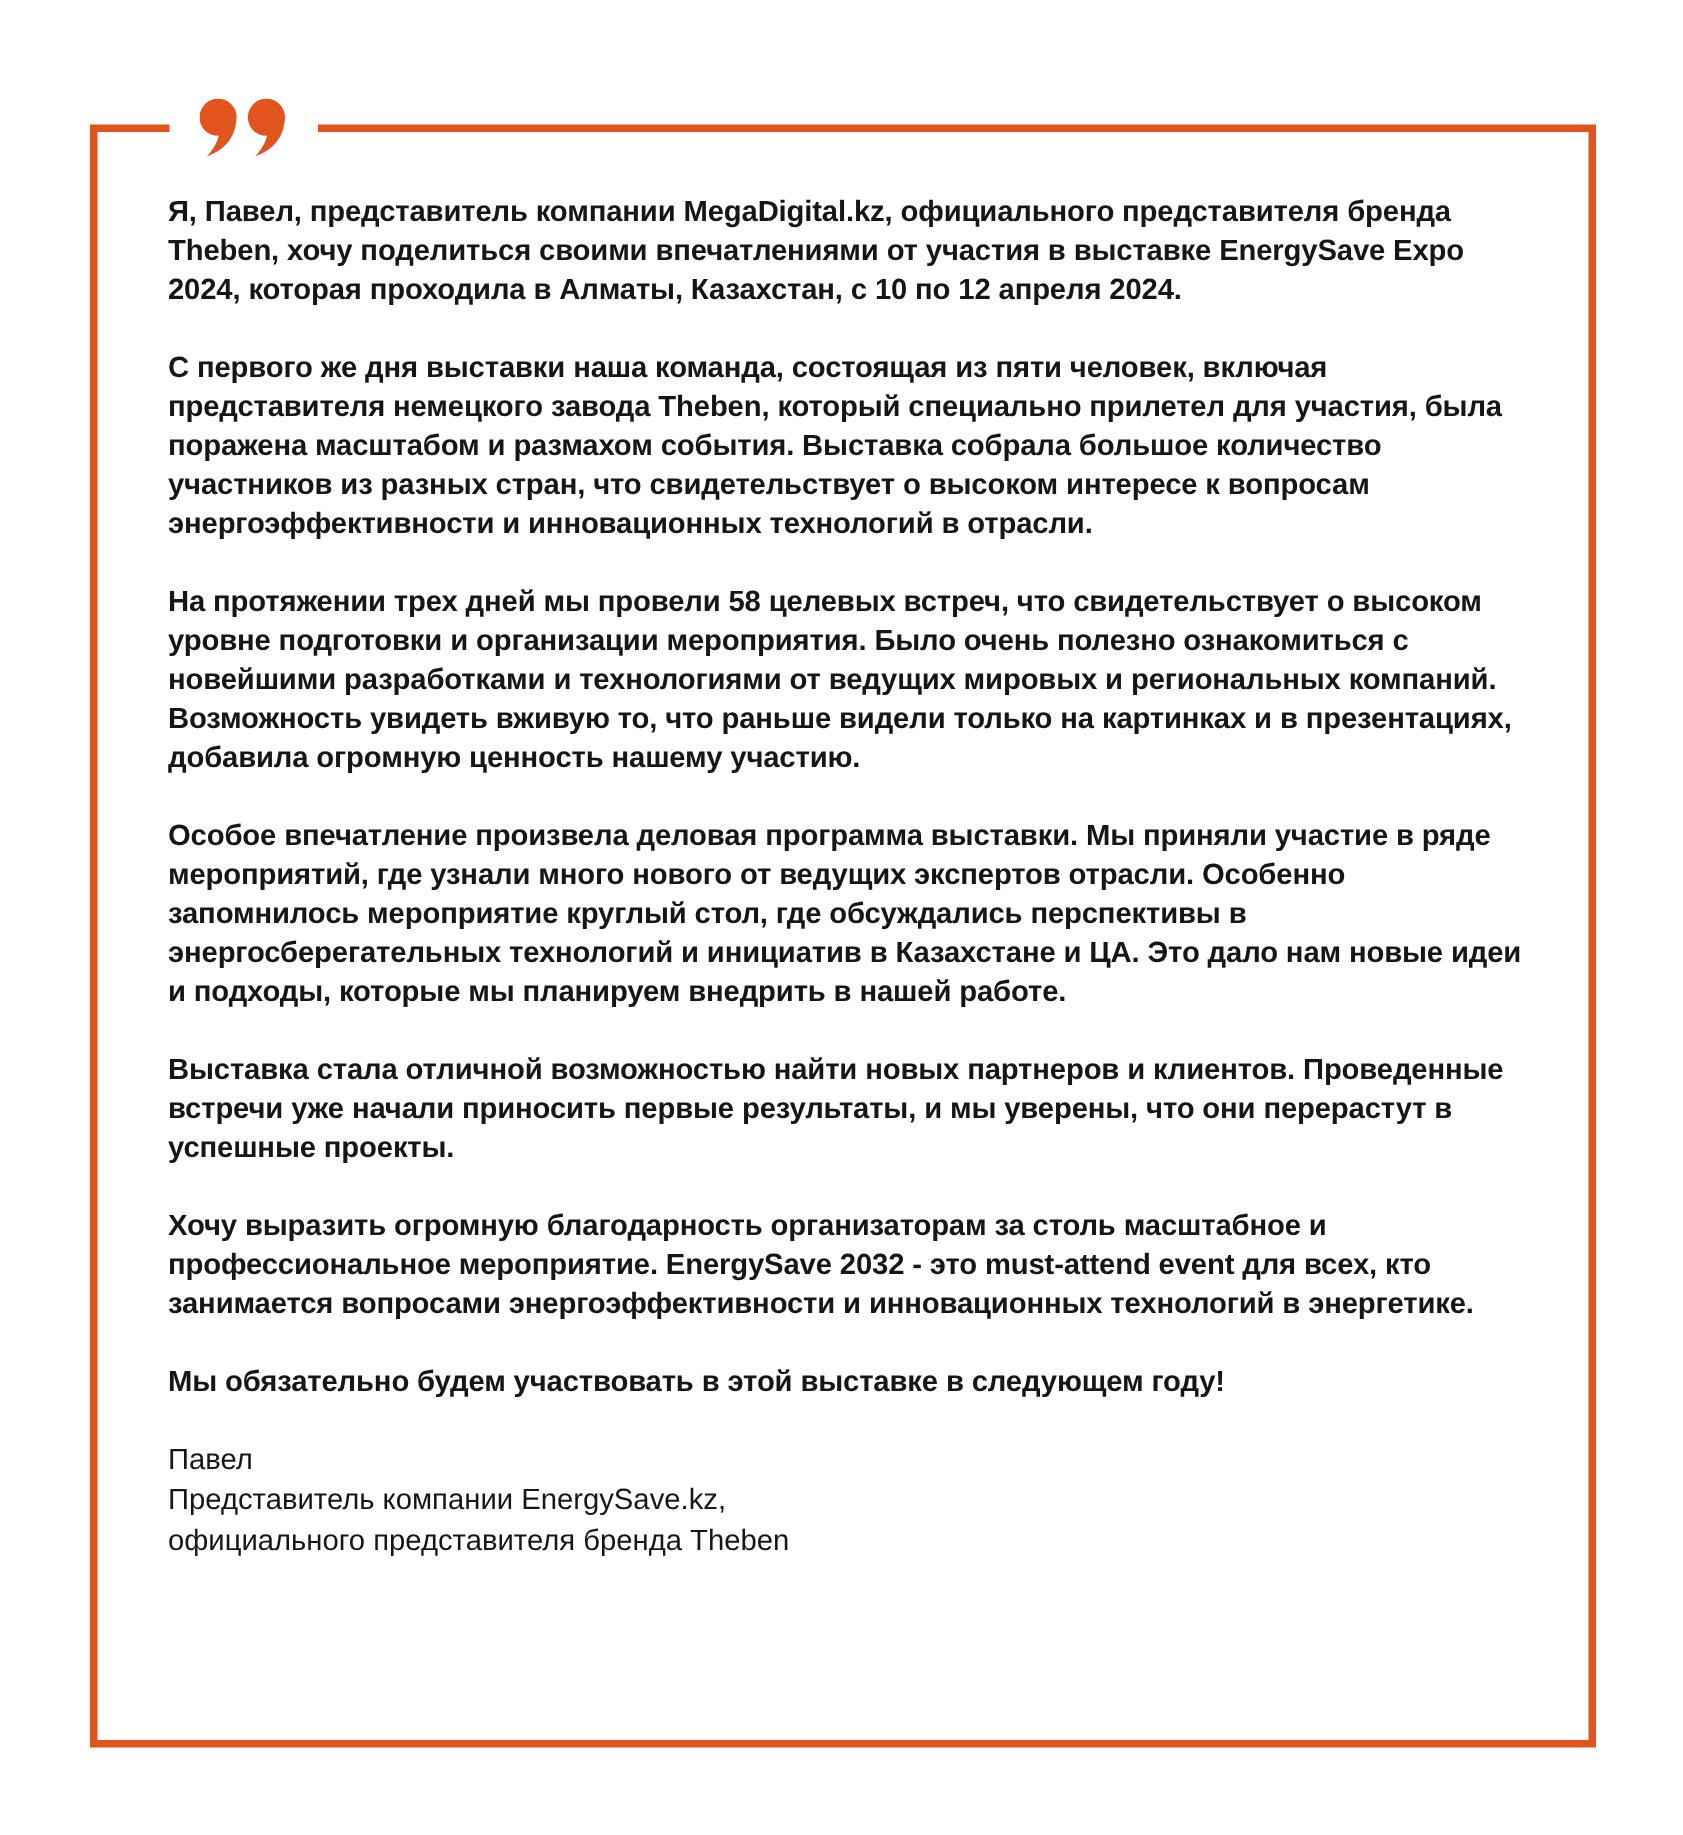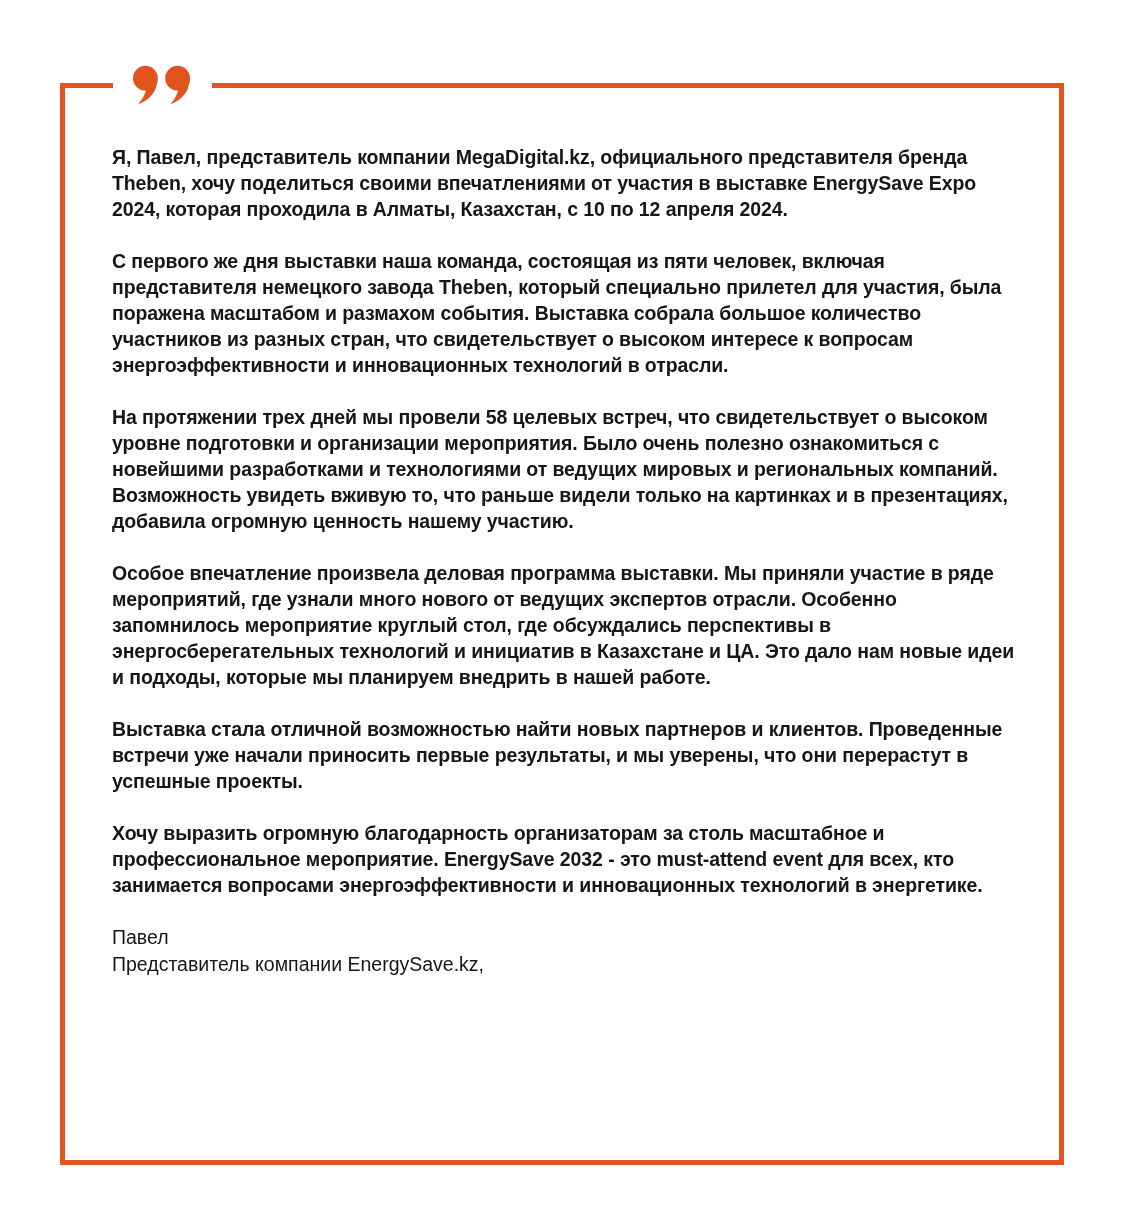--- a/index.html
+++ b/index.html
@@ -42,21 +42,21 @@
     display: block;
     width: 100%;
     height: 100%;
   }
   .quote-mark svg * {
     fill: var(--accent, #E2541E);
   }
   .content {
     position: absolute;
     left: 112px;
-    top: 144px;
+    top: 128px;
     width: 908px;
     color: var(--text, #161616);
   }
   .content p {
     margin: 0 0 26px 0;
     font-size: 19.5px;
     line-height: 26px;
     font-weight: bold;
     letter-spacing: -0.1px;
   }
@@ -81,18 +81,20 @@
   </svg>
 </span>
 
 <div class="content">
   <p>Я, Павел, представитель компании MegaDigital.kz, официального представителя бренда Theben, хочу поделиться своими впечатлениями от участия в выставке EnergySave Expo 2024, которая проходила в Алматы, Казахстан, с 10 по 12 апреля 2024.</p>
   <p>С первого же дня выставки наша команда, состоящая из пяти человек, включая представителя немецкого завода Theben, который специально прилетел для участия, была поражена масштабом и размахом события. Выставка собрала большое количество участников из разных стран, что свидетельствует о высоком интересе к вопросам энергоэффективности и инновационных технологий в отрасли.</p>
   <p>На протяжении трех дней мы провели 58 целевых встреч, что свидетельствует о высоком уровне подготовки и организации мероприятия. Было очень полезно ознакомиться с новейшими разработками и технологиями от ведущих мировых и региональных компаний. Возможность увидеть вживую то, что раньше видели только на картинках и в презентациях, добавила огромную ценность нашему участию.</p>
   <p>Особое впечатление произвела деловая программа выставки. Мы приняли участие в ряде мероприятий, где узнали много нового от ведущих экспертов отрасли. Особенно запомнилось мероприятие круглый стол, где обсуждались перспективы в энергосберегательных технологий и инициатив в Казахстане и ЦА. Это дало нам новые идеи и подходы, которые мы планируем внедрить в нашей работе.</p>
   <p>Выставка стала отличной возможностью найти новых партнеров и клиентов. Проведенные встречи уже начали приносить первые результаты, и мы уверены, что они перерастут в успешные проекты.</p>
   <p>Хочу выразить огромную благодарность организаторам за столь масштабное и профессиональное мероприятие. EnergySave 2032 - это must-attend event для всех, кто занимается вопросами энергоэффективности и инновационных технологий в энергетике.</p>
+  <p>Мы обязательно будем участвовать в этой выставке в следующем году!</p>
 
   <div class="signature">
     <div>Павел</div>
     <div>Представитель компании EnergySave.kz,</div>
+    <div>официального представителя бренда Theben</div>
   </div>
 </div>
 
 </body></html>

